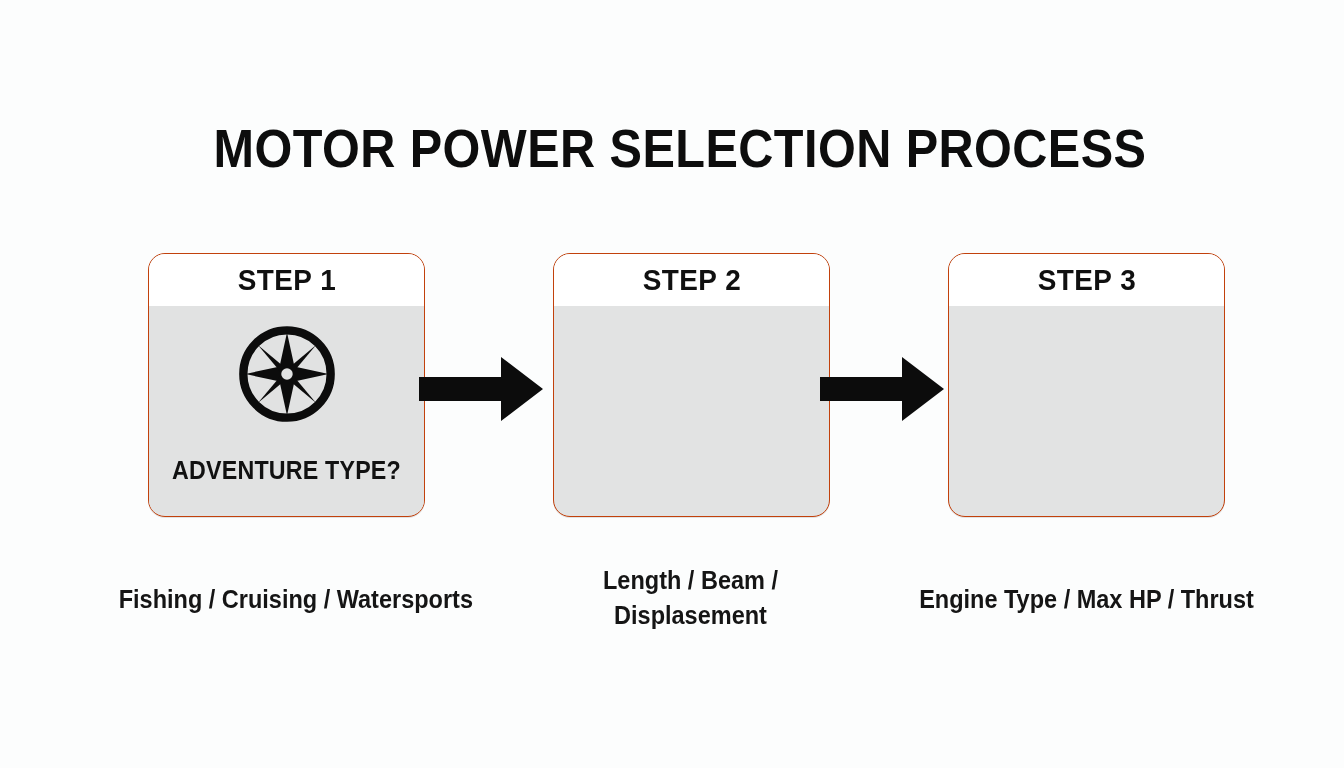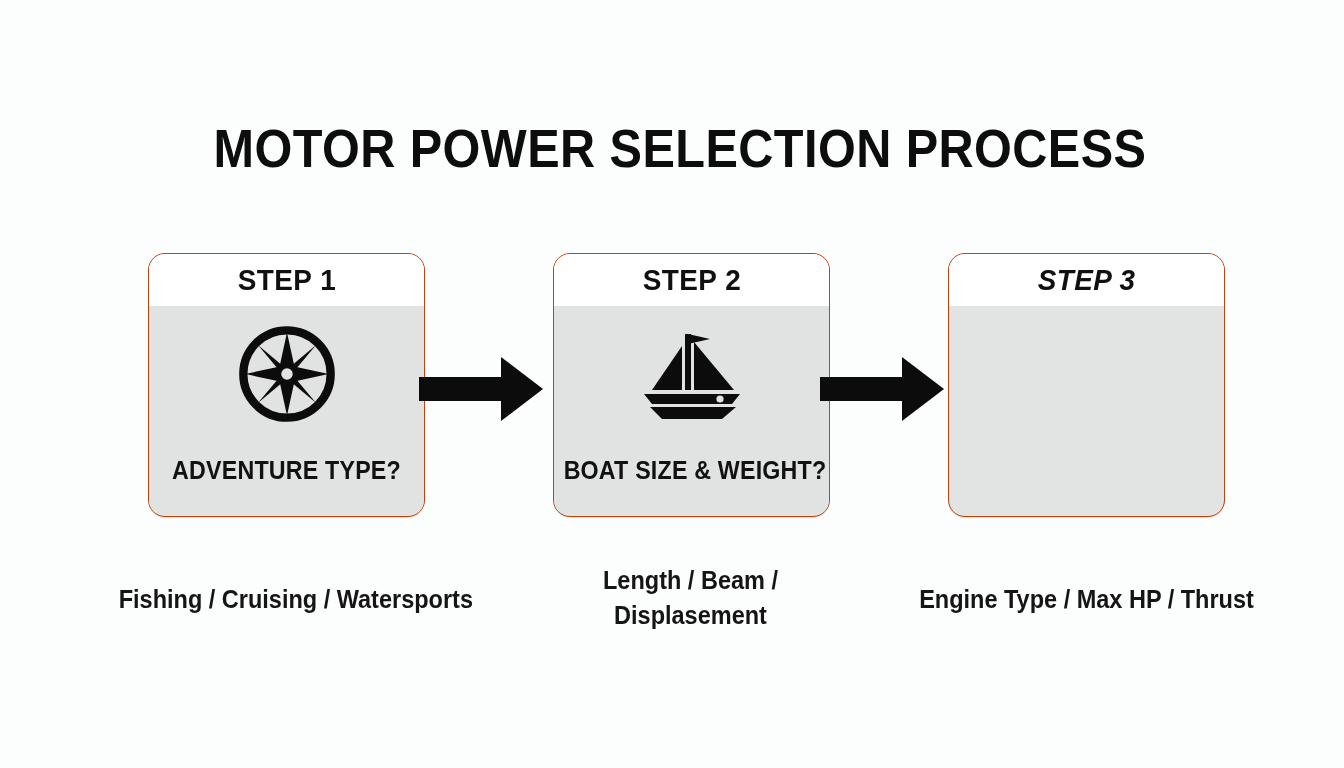--- a/index.html
+++ b/index.html
@@ -49,21 +49,21 @@
     height: 264px;
     box-sizing: border-box;
     border: 1px solid #c2410c;
     border-radius: 17px;
     background: #e2e3e3;
     overflow: hidden;
     box-shadow: 0 1px 0 rgba(0,0,0,0.10);
   }
   #step-box-1 { left: 140px; }
   #step-box-2 { left: 545px; }
-  #step-box-3 { left: 940px; font-style: italic; }
+  #step-box-3 { left: 940px; }
 
   .step-header {
     position: absolute;
     left: 0; top: 0;
     width: 100%;
     height: 52px;
     background: #ffffff;
     display: flex;
     align-items: center;
     justify-content: center;
@@ -183,41 +183,20 @@
   <div class="flow-arrow" id="flow-arrow-1">
     <svg width="124" height="68" viewBox="0 0 124 68">
       <path fill="#0c0c0c" d="M0 22 L82 22 L82 2 L124 34 L82 66 L82 46 L0 46 Z"></path>
     </svg>
   </div>
 
   <div class="step-box" id="step-box-2">
     <div class="step-header">
       <span class="step-header-label">STEP 2</span>
     </div>
-    <div class="step-body">
-      <div class="step-icon-wrap">
-        <svg width="112" height="100" viewBox="0 0 112 100">
-
-          <path fill="#0c0c0c" d="M52 10 L74 15 L52 20 Z"></path>
-
-          <rect x="49" y="10" width="6" height="56" fill="#0c0c0c"></rect>
-
-          <path fill="#0c0c0c" d="M46 22 L46 66 L16 66 Z"></path>
-
-          <path fill="#0c0c0c" d="M58 18 L58 66 L98 66 Z"></path>
-
-          <path fill="#0c0c0c" d="M8 70 L104 70 L96 80 L16 80 Z"></path>
-
-          <path fill="#0c0c0c" d="M14 83 L100 83 L86 95 L26 95 Z"></path>
-
-          <circle cx="84" cy="75" r="3.6" fill="#e1e2e2"></circle>
-        </svg>
-      </div>
-      <div class="step-caption">BOAT SIZE &amp; WEIGHT?</div>
-    </div>
   </div>
 
   <div class="flow-arrow" id="flow-arrow-2">
     <svg width="124" height="68" viewBox="0 0 124 68">
       <path fill="#0c0c0c" d="M0 22 L82 22 L82 2 L124 34 L82 66 L82 46 L0 46 Z"></path>
     </svg>
   </div>
 
   <div class="step-box" id="step-box-3">
     <div class="step-header">

